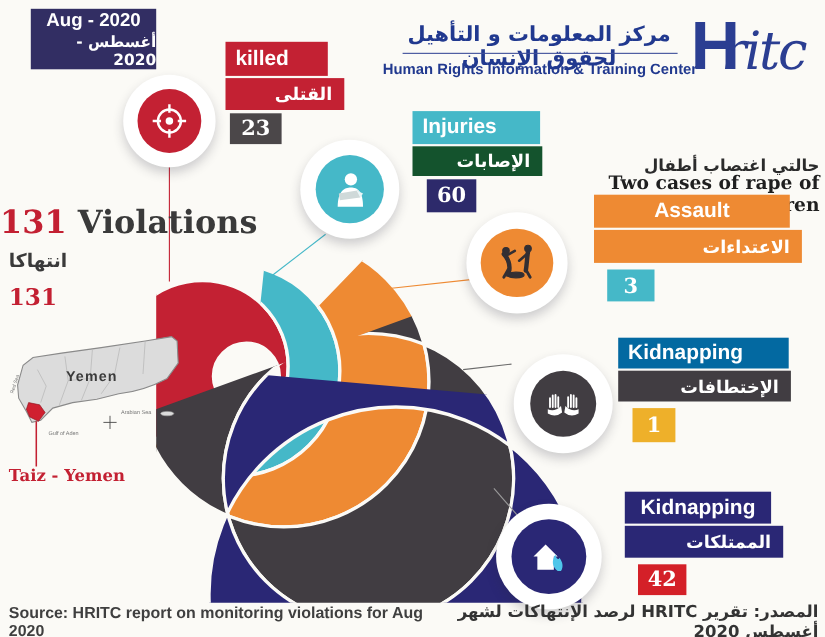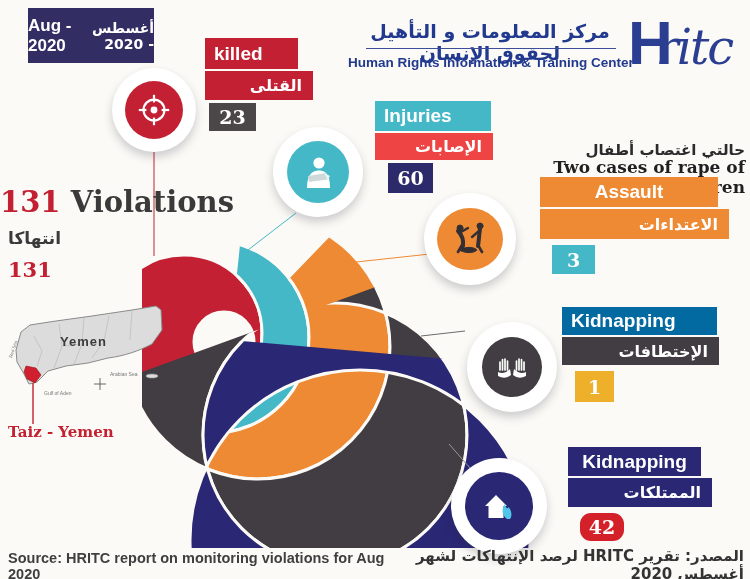--- a/index.html
+++ b/index.html
@@ -15,22 +15,22 @@
   .banner.ar{font-size:16px;direction:rtl;padding-right:11px;font-family:"DejaVu Sans",sans-serif;}
   .count{position:absolute;color:#fff;font-family:"DejaVu Serif","Liberation Serif",serif;font-weight:bold;
          font-size:19px;display:flex;align-items:center;justify-content:center;z-index:6;}
 
   
   .circle-white{position:absolute;background:#ffffff;border-radius:50%;
                 box-shadow:0 5px 10px rgba(40,40,60,.22);display:flex;align-items:center;justify-content:center;z-index:5;}
   .circle-inner{border-radius:50%;display:flex;align-items:center;justify-content:center;}
 
   
-  .aug-badge{left:28px;top:8px;width:126px;height:55px;background:#322e63;color:#fff;z-index:6;
-             display:flex;flex-direction:row;align-items:center;justify-content:center;gap:2px;}
+  .aug-badge{left:28px;top:8px;width:114px;height:55px;background:#322e63;color:#fff;z-index:6;
+             display:flex;flex-direction:column;align-items:center;justify-content:center;gap:2px;}
   .aug-badge .l1{font-weight:bold;font-size:17px;}
   .aug-badge .l2{font-weight:bold;font-size:14px;direction:rtl;font-family:"DejaVu Sans",sans-serif;}
   .logo-ar{left:358px;top:20px;width:264px;text-align:center;color:#21398f;font-weight:bold;font-size:19px;
            direction:rtl;font-family:"DejaVu Sans",sans-serif;z-index:6;}
   .logo-divider{left:366px;top:48px;width:250px;height:1px;background:#3c4d9a;z-index:6;}
   .logo-en{left:348px;top:55px;width:286px;color:#21398f;font-weight:bold;font-size:13.5px;z-index:6;}
   .logo-mark{left:628px;top:8px;z-index:6;display:flex;align-items:baseline;color:#2b3e92;}
   .logo-mark .h{font-size:62px;font-weight:bold;line-height:70px;}
   .logo-mark .script{font-family:"DejaVu Serif","Liberation Serif",serif;font-style:italic;font-size:48px;
                      margin-left:-17px;letter-spacing:-2px;}
@@ -122,21 +122,21 @@
         <circle r="3.6" fill="#fff"></circle>
         <line x1="0" y1="-16" x2="0" y2="-8" stroke="#fff" stroke-width="2.3"></line>
         <line x1="0" y1="8" x2="0" y2="16" stroke="#fff" stroke-width="2.3"></line>
         <line x1="-16" y1="0" x2="-8" y2="0" stroke="#fff" stroke-width="2.3"></line>
         <line x1="8" y1="0" x2="16" y2="0" stroke="#fff" stroke-width="2.3"></line>
       </svg>
     </div>
   </div>
 
   <div class="banner en" style="left: 375px; top: 101px; width: 107px; height: 30px; background: rgb(69, 184, 200);">Injuries</div>
-  <div class="banner ar" style="left: 375px; top: 133px; width: 107px; height: 27px; background: #ef4444;">الإصابات</div>
+  <div class="banner ar" style="left: 375px; top: 133px; width: 107px; height: 27px; background: #14532d;">الإصابات</div>
   <div class="count" style="left: 388px; top: 163px; width: 45px; height: 30px; background: rgb(45, 42, 107);">60</div>
   <div class="circle-white" style="left:273px;top:127px;width:90px;height:90px;">
     <div class="circle-inner" style="width: 62px; height: 62px; background: rgb(69, 184, 200);">
       <svg width="40" height="40" viewBox="-20 -20 40 40">
         <circle cx="1" cy="-9" r="5.6" fill="#fff"></circle>
         <path d="M -11,16 C -11,2 -5,-1.5 1,-1.5 C 7,-1.5 12,2 12,16 Z" fill="#fff"></path>
         <path d="M -10,4 L 8,1 L 9.5,7.5 L -9,10 Z" fill="#cfd9d9"></path>
         <path d="M 6,1 L 12,4 L 9.5,7.5 Z" fill="#e9f6f7"></path>
       </svg>
     </div>
@@ -178,21 +178,21 @@
           <path d="M -4.5,-6 V 3 M -7,-8 V 3 M -9.5,-7.5 V 3 M -12,-5 V 3"></path>
         </g>
         <path d="M 2,2 Q 8,8 14,5 L 14,9 Q 7,13 1,8 Z" fill="#fff"></path>
         <path d="M -2,2 Q -8,8 -14,5 L -14,9 Q -7,13 -1,8 Z" fill="#fff"></path>
       </svg>
     </div>
   </div>
 
   <div class="banner en center" style="left: 568px; top: 447px; width: 133px; height: 29px; background: rgb(42, 39, 117);">Kidnapping</div>
   <div class="banner ar" style="left: 568px; top: 478px; width: 133px; height: 29px; background: rgb(42, 39, 117);">الممتلكات</div>
-  <div class="count" style="left: 580px; top: 513px; width: 44px; height: 28px; background: rgb(212, 32, 40); border-radius: 11px;">42</div>
+  <div class="count" style="left: 580px; top: 513px; width: 44px; height: 28px; background: rgb(212, 32, 40);">42</div>
   <div class="circle-white" style="left:451px;top:458px;width:96px;height:96px;">
     <div class="circle-inner" style="width: 68px; height: 68px; background: rgb(42, 39, 117);">
       <svg width="42" height="42" viewBox="-21 -21 42 42">
         <path d="M -14,0 L -3,-11 L 8,0 L 4.5,0 L 4.5,12 L -10.5,12 L -10.5,0 Z" fill="#fff"></path>
         <path d="M 8,13 C 2.5,9 2.5,3 6,-2 C 6.5,2 9,3.5 9.5,1 C 12.5,4.5 13.5,9.5 11,13 Z" fill="#4fc6ea"></path>
       </svg>
     </div>
   </div>
 
   <div class="abs total1">

